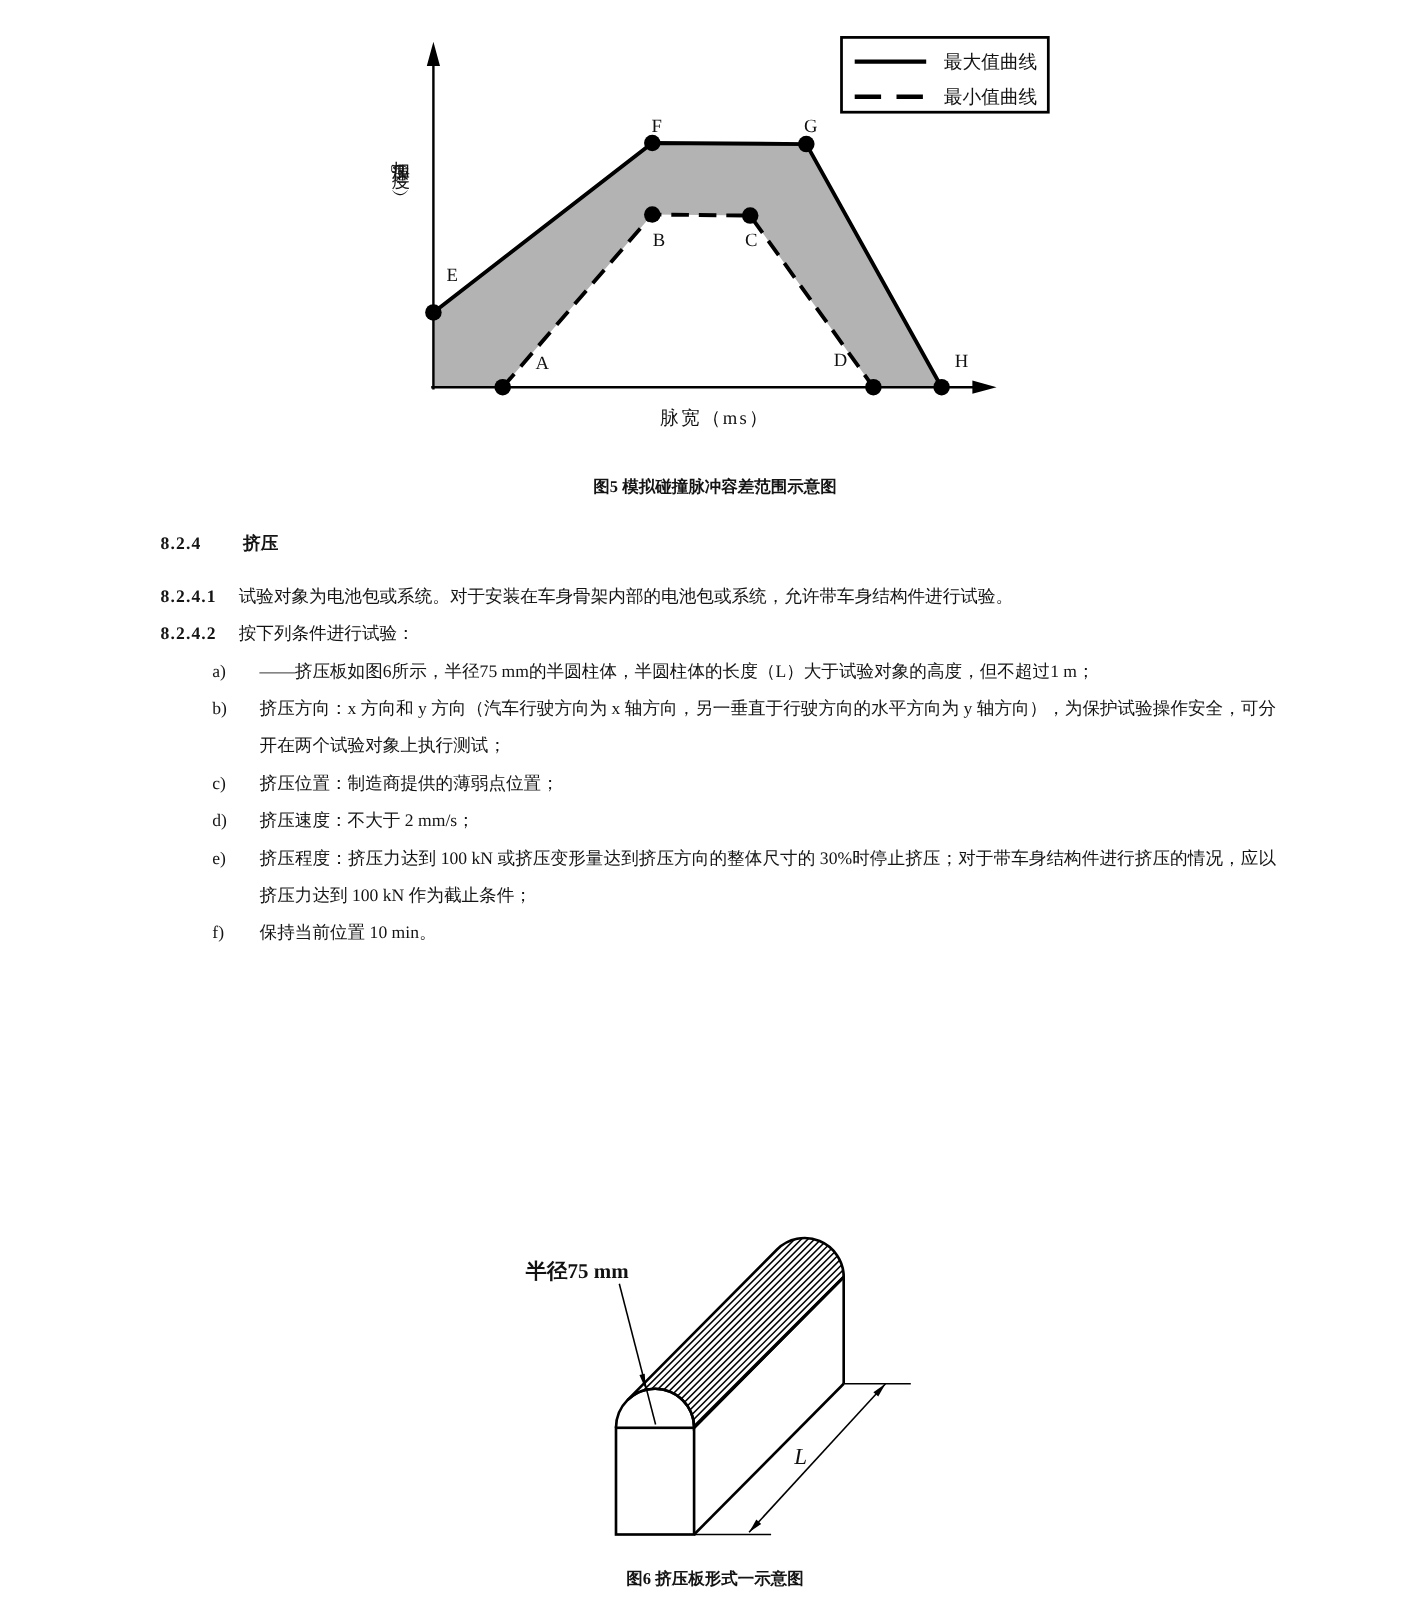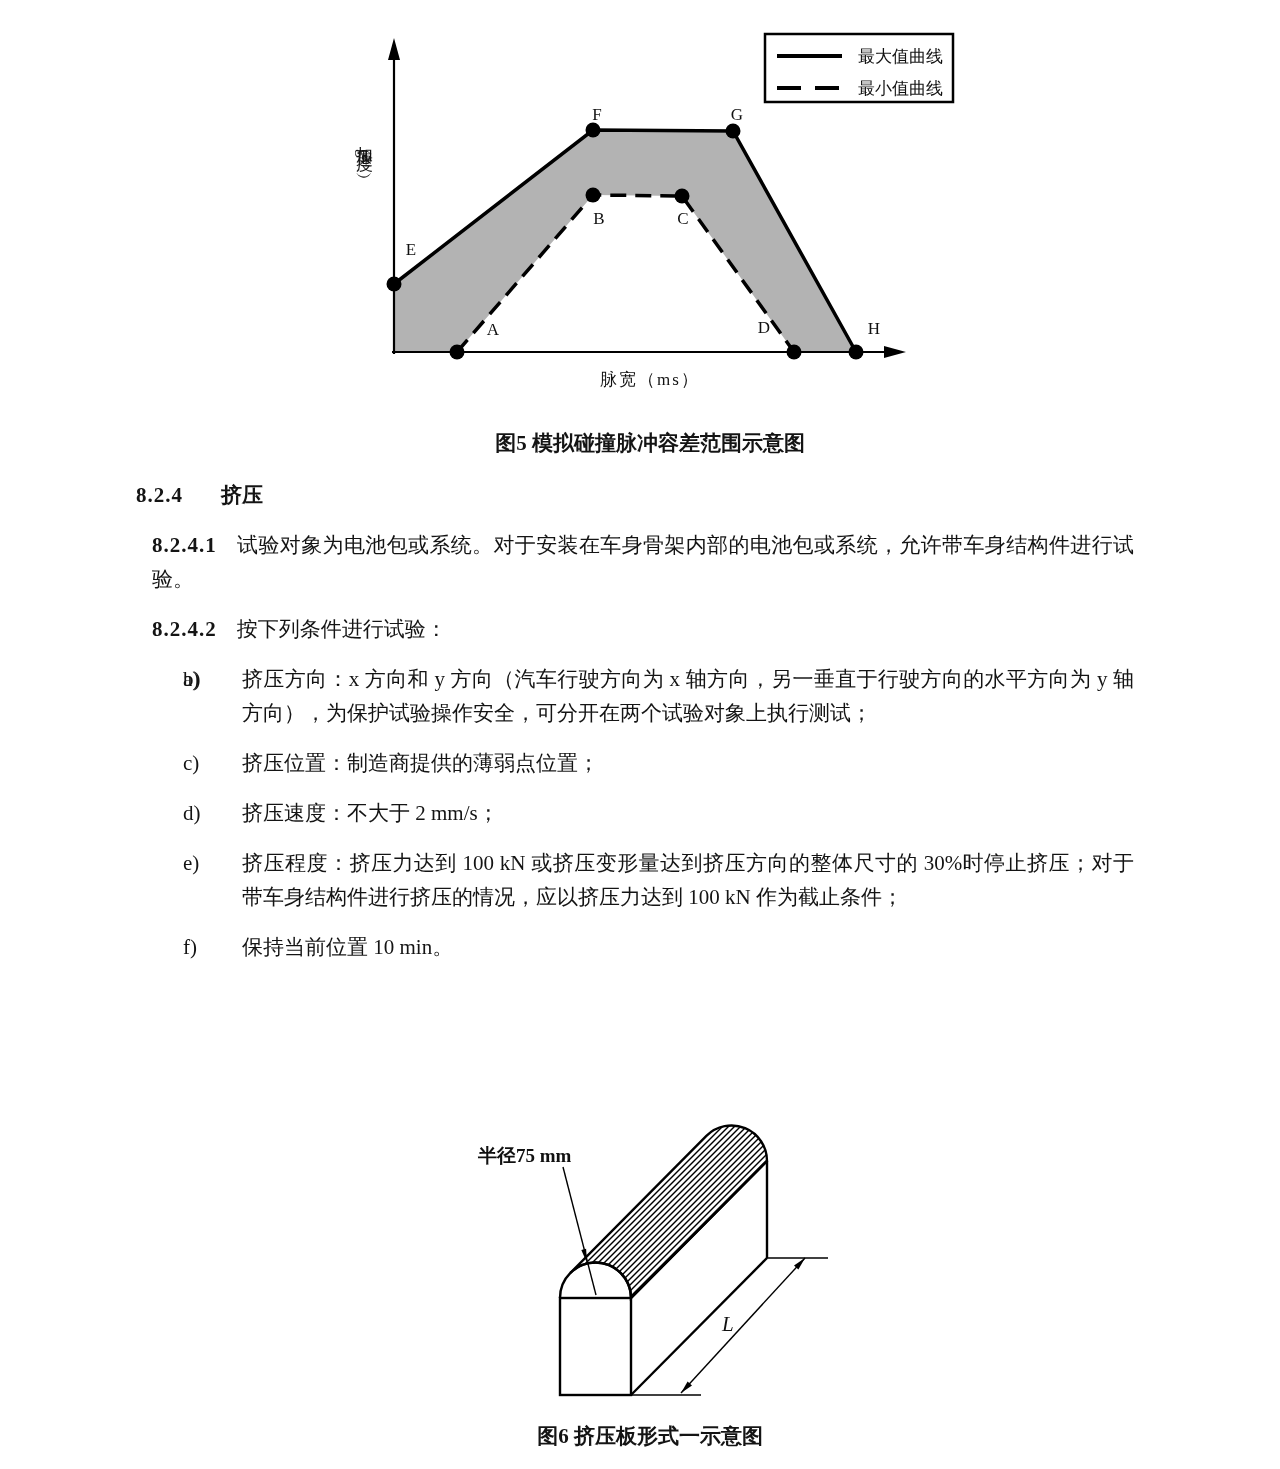--- a/index.html
+++ b/index.html
@@ -20,33 +20,33 @@
     left: 353px; top: 133px;
     writing-mode: vertical-lr;
     font-size: 17px; letter-spacing: 4px;
   }
 
   
   .figcap {
     left: 20px; width: 1260px;
     text-align: center;
     font-weight: bold;
-    font-size: 21px;
+    font-size: 15px;
     line-height: 30px;
   }
   #cap5 { top: 428px; }
   #cap6 { top: 1421px; }
 
   
   #textcol {
-    left: 136px; top: 478px; width: 1014px;
-    font-size: 21px; line-height: 34px;
+    left: 146px; top: 478px; width: 1014px;
+    font-size: 16px; line-height: 34px;
     text-align: justify;
   }
-  #textcol p { margin: 16px; }
+  #textcol p { margin: 0; }
   .num { font-weight: bold; letter-spacing: 1px; margin-right: 20px; white-space: nowrap; }
   .h824 { font-weight: bold; margin: 0 0 14px 0 !important; }
   .h824 .num { margin-right: 38px; }
   .item { position: relative; padding-left: 90px; }
   .marker { position: absolute; left: 47px; top: 0; }
   .sub { margin: 0; }
 
   
   #fig6 { left: 400px; top: 1093px; width: 500px; height: 335px; }
   .f6txt { font-weight: bold; font-size: 19px; }
@@ -111,20 +111,21 @@
 <div id="textcol" class="abs">
 
   <p class="h824"><span class="num">8.2.4</span><span>挤压</span></p>
 
   <p><span class="num">8.2.4.1</span><span>试验对象为电池包或系统。对于安装在车身骨架内部的电池包或系统，允许带车身结构件进行试验。</span></p>
 
   <p><span class="num">8.2.4.2</span><span>按下列条件进行试验：</span></p>
 
   <div class="item">
     <span class="marker">a)</span>
+    <p class="sub">——挤压板如图6所示，半径75 mm的半圆柱体，半圆柱体的长度（L）大于试验对象的高度，但不超过1 m；</p>
   </div>
 
   <div class="item">
     <span class="marker">b)</span>
     <p>挤压方向：x 方向和 y 方向（汽车行驶方向为 x 轴方向，另一垂直于行驶方向的水平方向为 y 轴方向），为保护试验操作安全，可分开在两个试验对象上执行测试；</p>
   </div>
 
   <div class="item">
     <span class="marker">c)</span>
     <p>挤压位置：制造商提供的薄弱点位置；</p>

